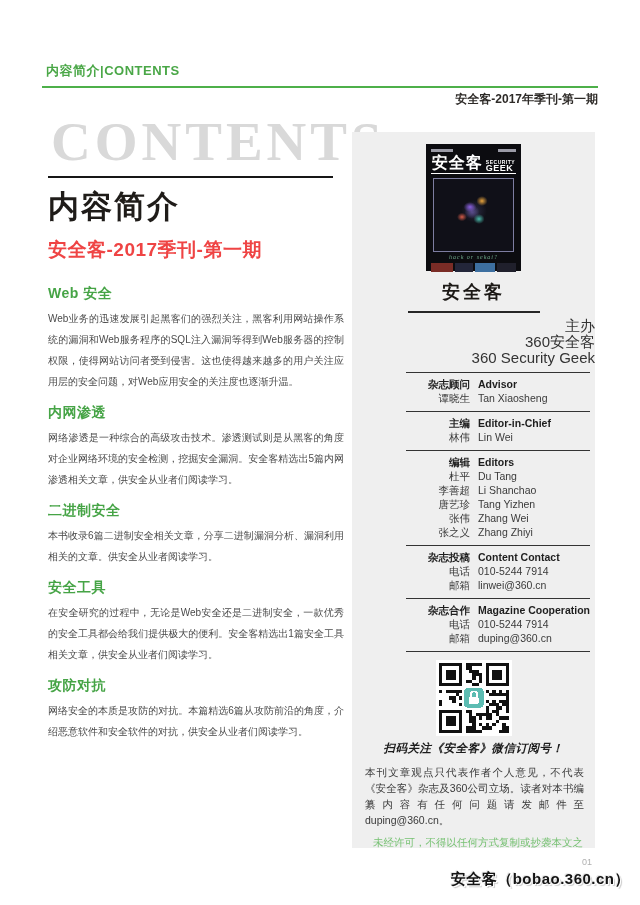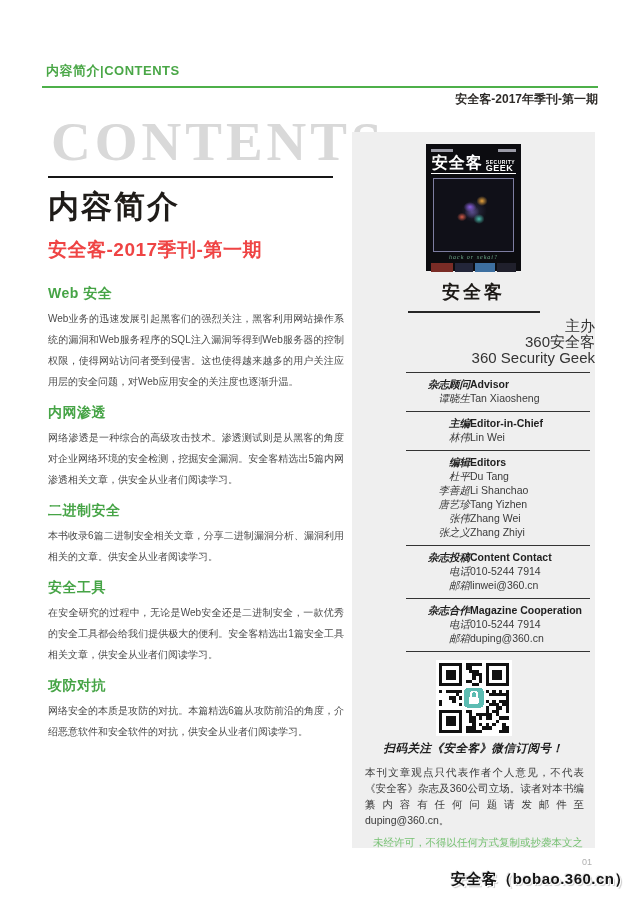--- a/index.html
+++ b/index.html
@@ -55,22 +55,22 @@
   .cover-strip .s3 { width:20px; background:#3d6fa0; }
   .cover-strip .s4 { width:19px; background:#20202c; }
 
   .mag-title { margin-top:9px; text-align:center; font-size:18px; font-weight:800; color:#1c1916; letter-spacing:3px; }
   .hr-short { margin:7px 0 0 56px; width:132px; border-top:2px solid #262626; }
   .hr-long  { margin:6px 0 0 54px; width:184px; border-top:1px solid #333; }
   .organizer { margin-top:5px; text-align:right; font-size:15px; line-height:16px; color:#333;margin-left:39px; }
 
   .group { margin-top:4px; }
   .g-row { display:grid; grid-template-columns:118px 1fr; font-size:10.5px; line-height:14px; color:#3a3a3a; }
-  .g-row .cn { text-align:right;font-style:italic; }
-  .g-row .en { text-align:left; }
+  .g-row .cn { text-align:right; }
+  .g-row .en { text-align:left; padding-left:8px; }
   .g-row.hd .cn, .g-row.hd .en { font-weight:bold; color:#1e1e1e; }
 
   .qr-wrap { margin:8px auto 0; width:76px; height:76px; background:#fff; padding:3px; }
   .qr-wrap svg { display:block; width:70px; height:70px; shape-rendering:crispEdges; }
   .qr-caption { margin-top:5px; text-align:center; font-family:"Liberation Serif","DejaVu Serif",serif;
                 font-style:italic; font-weight:bold; font-size:11.5px; color:#1c1c1c; letter-spacing:.5px; }
   .disclaimer { margin:8px 11px 0 13px; font-size:10.5px; line-height:16px; color:#3a3a3a; text-align:justify; }
   .copyright { margin:6px 12px 0 13px; text-align:right; font-size:10.5px; line-height:16px; color:#76c172; }
 
   

